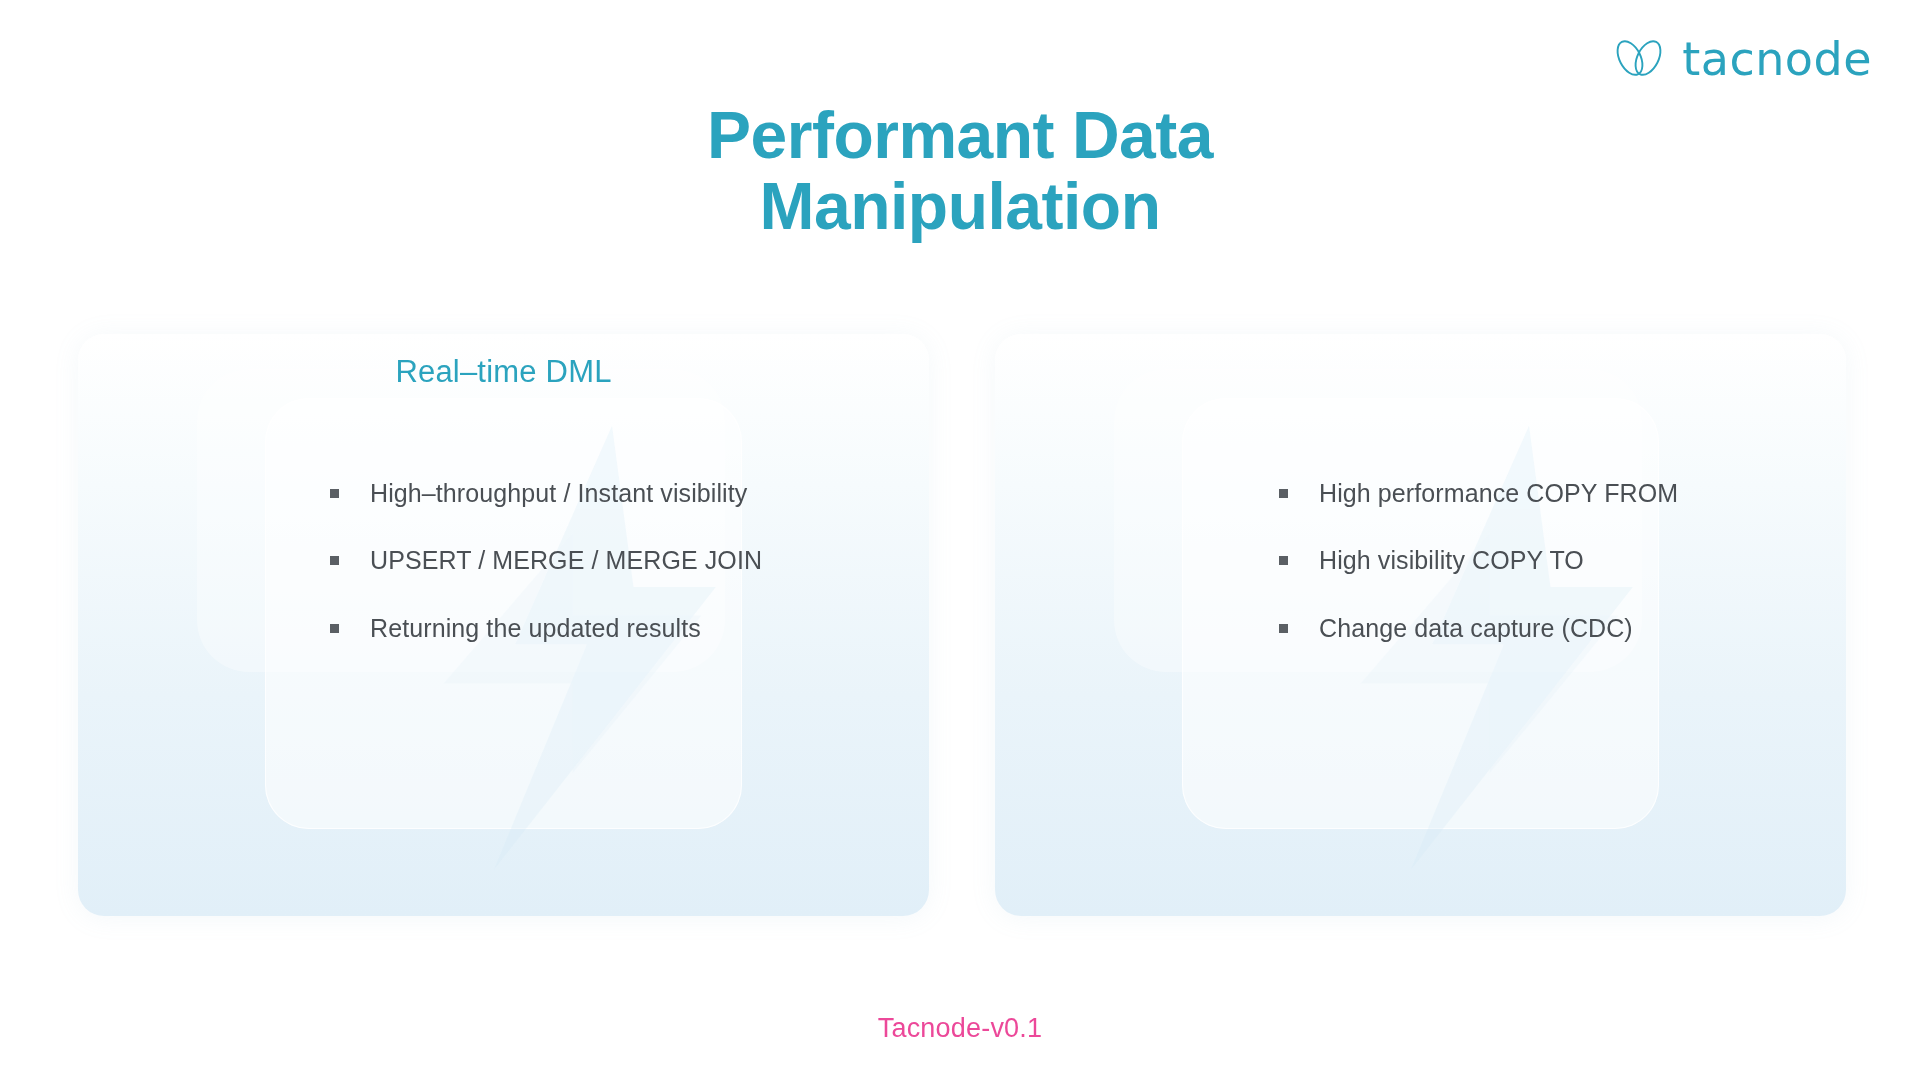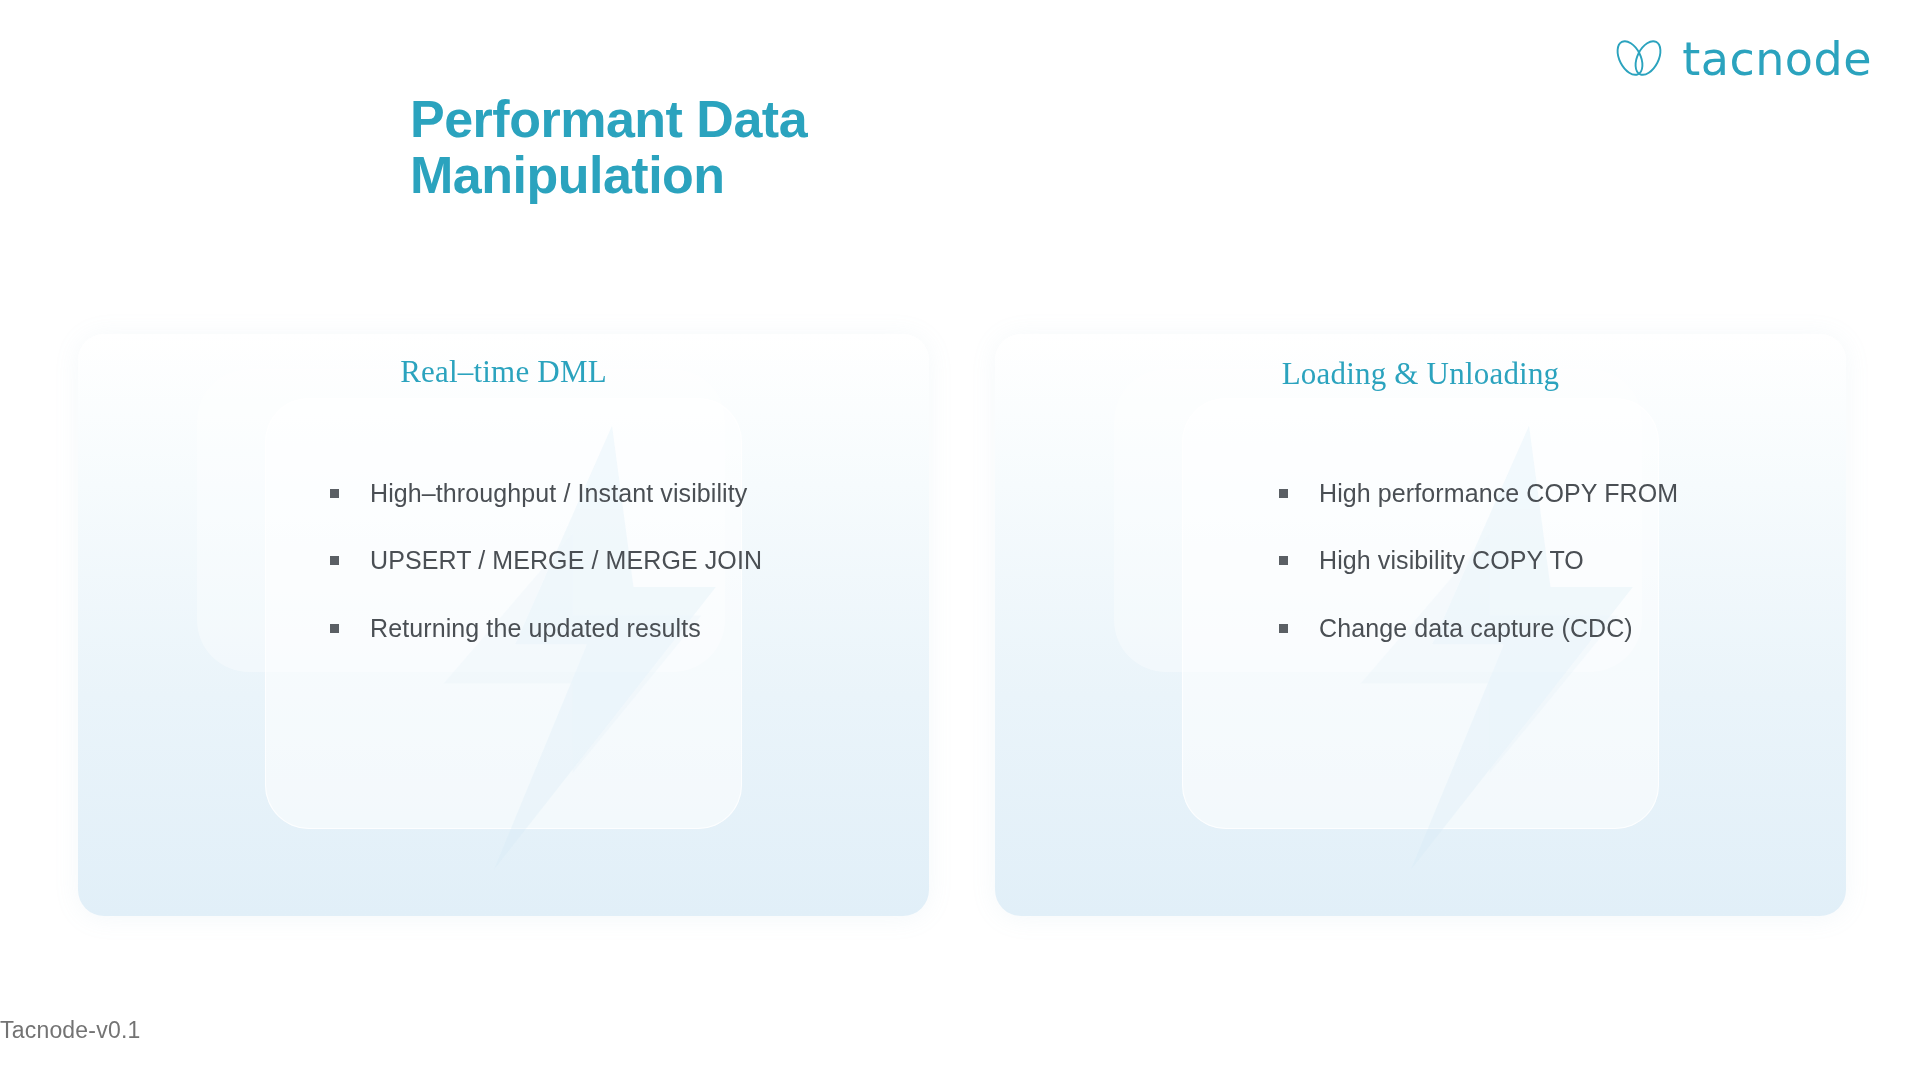--- a/index.html
+++ b/index.html
@@ -46,22 +46,23 @@
     font-family: "DejaVu Sans", sans-serif;
   }
 
   
   .title {
     position: absolute;
     top: 56px;
     left: 50%;
     transform: translateX(-50%);
     width: 1100px;
+    text-align: center;
     color: #2BA3BE;
-    font-size: 52px;
+    font-size: 66px;
     font-weight: bold;
     line-height: 1.08;
     letter-spacing: -0.5px;
   }
   .title-line { display: block; }
 
   
   .cards {
     position: absolute;
     top: 334px;
@@ -121,21 +122,20 @@
     z-index: 3;
     height: 100%;
   }
   .card-heading {
     text-align: center;
     color: #2BA3BE;
     font-size: 31px;
     font-weight: 400;
     padding-top: 20px;
     letter-spacing: 0.2px;
-    font-family: Liberation Serif, serif;
   }
   .card-right .card-heading { padding-top: 22px; }
 
   .bullets {
     list-style: none;
     margin: 4px;
     padding: 0;
     position: absolute;
     top: 140px;
     left: 0;
@@ -161,23 +161,23 @@
     margin-right: 31px;
     flex: 0 0 auto;
   }
 
   
   .footer {
     position: absolute;
     bottom: 36px;
     left: 0;
     right: 0;
-    text-align: left;
-    color: #737373;
-    font-size: 23px;
+    text-align: center;
+    color: #ec4899;
+    font-size: 27px;
     letter-spacing: 0.2px;
   }
 </style>
 </head>
 <body>
 
 <div class="slide">
 
   <div class="logo">
     <span class="logo-mark">
@@ -231,21 +231,20 @@
       <div class="wm-rect2"></div>
       <div class="wm-rect"></div>
       <div class="wm-arrow">
         <svg viewBox="0 0 200 260" xmlns="http://www.w3.org/2000/svg" aria-hidden="true">
           <path d="M118 6 L64 128 L104 128 L52 254 L176 96 L130 96 Z" fill="#cfe6f4" opacity="0.45"></path>
           <path d="M24 150 L96 66 L96 112 L168 112 L96 200 L96 150 Z" fill="#d9ecf7" opacity="0.35"></path>
         </svg>
       </div>
 
       <div class="card-inner">
-        <div class="card-heading">Loading &amp; Unloading</div>
         <ul class="bullets">
           <li class="bullet">
             <span class="bullet-marker"></span>
             <span>High performance COPY FROM</span>
           </li>
           <li class="bullet">
             <span class="bullet-marker"></span>
             <span>High visibility COPY TO</span>
           </li>
           <li class="bullet">

